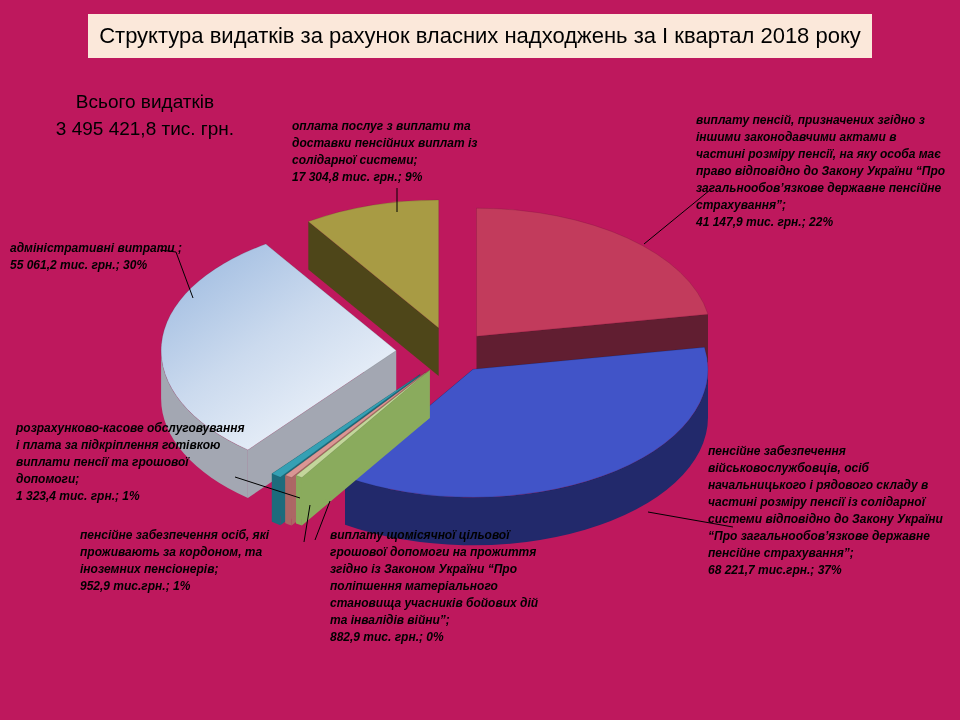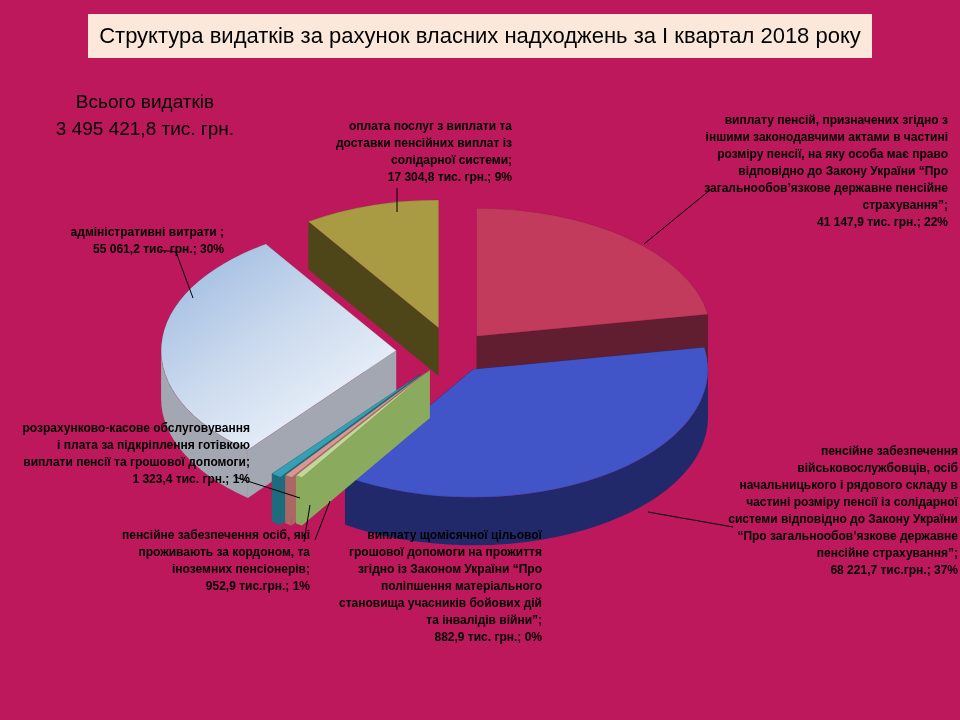--- a/index.html
+++ b/index.html
@@ -5,24 +5,24 @@
   html,body{margin:0;padding:0;background:#fff;}
   .slide{position:relative;width:960px;height:720px;background:#be185d;overflow:hidden;
          font-family:"Liberation Sans",sans-serif;color:#000;}
   .title-bar{position:absolute;left:88px;top:14px;width:784px;box-sizing:border-box;
              background:#FBE8DA;text-align:center;font-size:22px;font-weight:400;
              padding:9px 6px;letter-spacing:0px;}
   .total{position:absolute;left:26px;top:88px;width:238px;text-align:center;
          font-size:19px;line-height:27px;}
   .pie{position:absolute;left:0;top:0;}
   .callout{position:absolute;font-size:12px;font-weight:bold;line-height:17px;
-           text-align:right;white-space:pre-line;}
+           text-align:left;white-space:pre-line;font-style:italic;}
   .c-olive{left:292px;top:118px;width:220px;}
   .c-red{left:696px;top:112px;width:252px;}
-  .c-pale{left:10px;top:224px;width:214px;}
+  .c-pale{left:10px;top:240px;width:214px;}
   .c-teal{left:16px;top:420px;width:234px;}
   .c-pink{left:80px;top:527px;width:230px;}
   .c-green{left:302px;top:527px;width:212px;margin-left:28px;}
   .c-blue{left:708px;top:443px;width:250px;}
 </style>
 </head>
 <body>
 
 <div class="slide">
 

